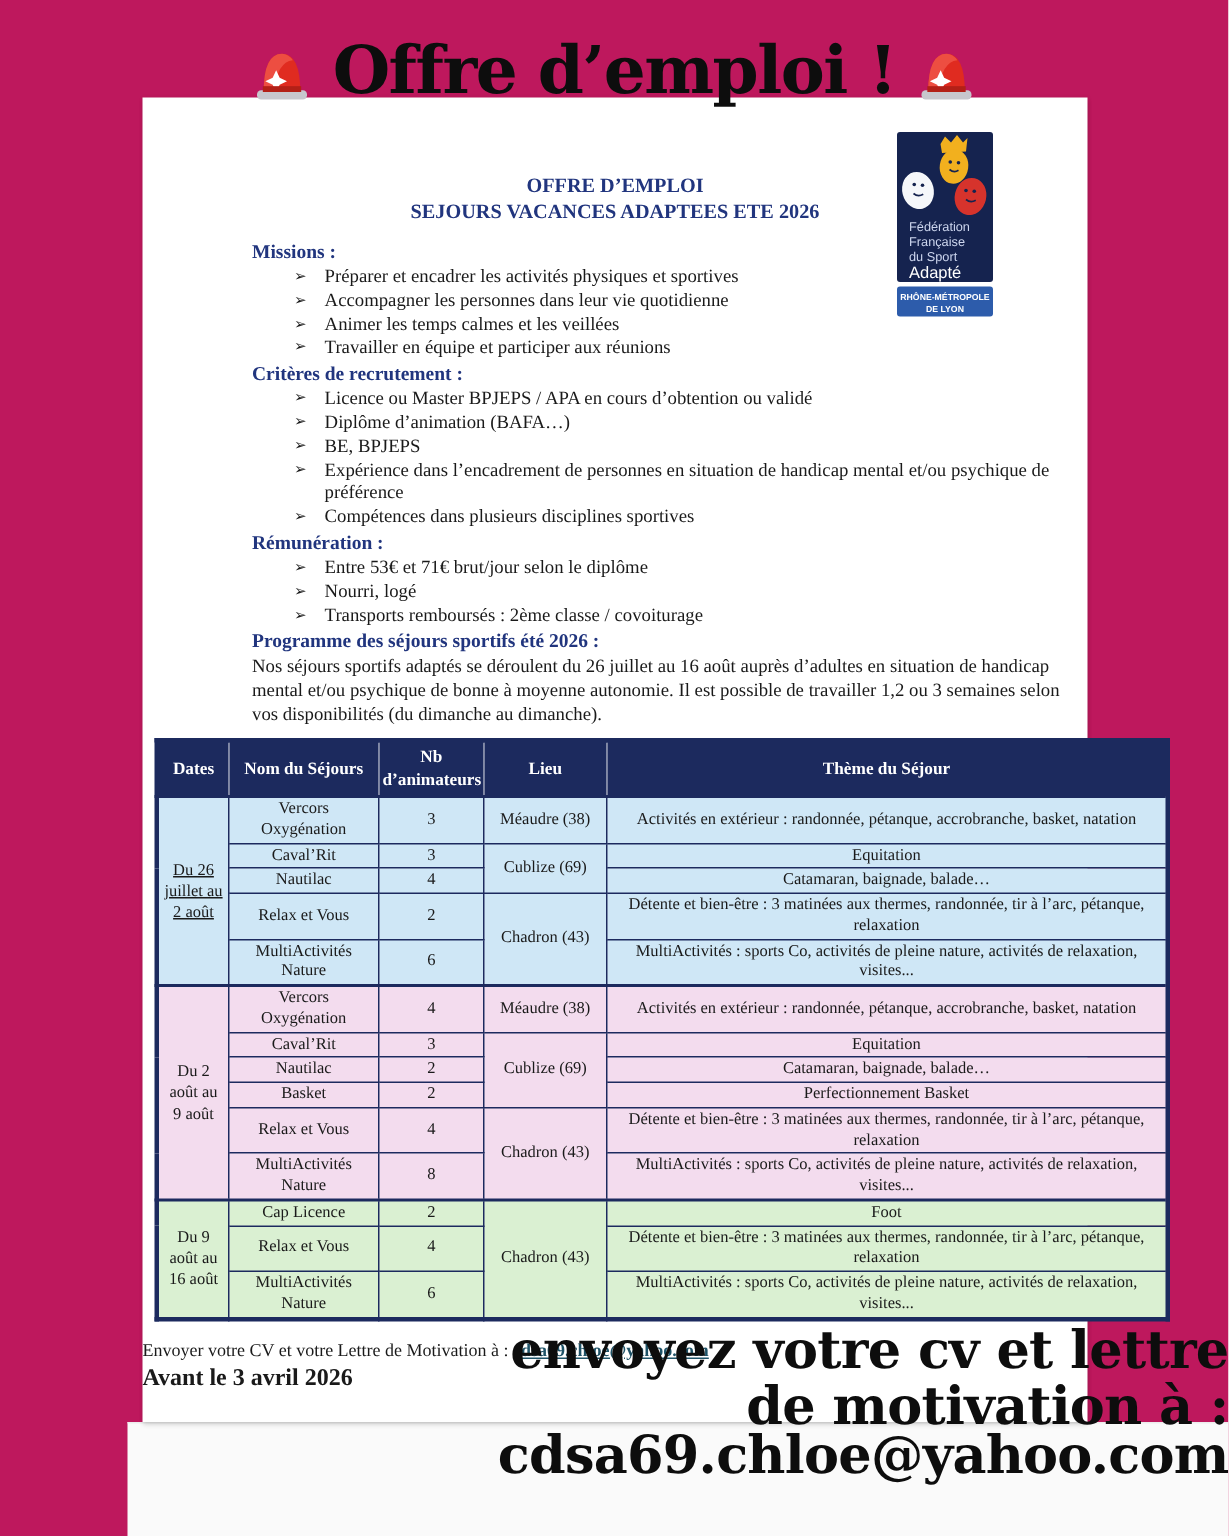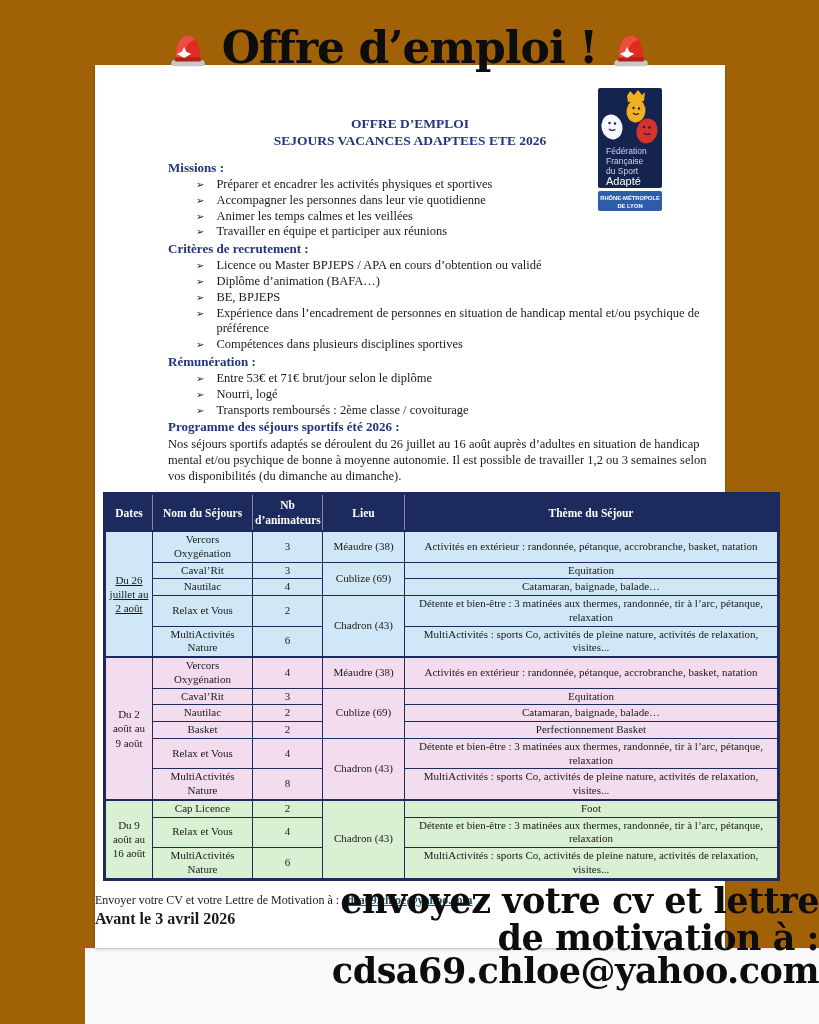--- a/index.html
+++ b/index.html
@@ -1,18 +1,18 @@
 <!DOCTYPE html>
 <html><head>
 <meta charset="utf-8">
 <style>
   html,body{margin:0;padding:0;}
   body{width:819px;height:1024px;background:#ffffff;overflow:hidden;
        font-family:"Liberation Serif","DejaVu Serif",serif;color:#1a1a1a;}
-  .canvas{position:relative;width:819px;height:1024px;background:#a16207;}
+  .canvas{position:relative;width:819px;height:1024px;background:#be185d;}
 
   
   .title-row{position:absolute;top:22px;left:0;width:100%;display:flex;
              align-items:center;justify-content:center;gap:14px;z-index:3;}
   .title-row h1{margin:0;font-family:"DejaVu Serif","Liberation Serif",serif;
                 font-size:44px;font-weight:800;letter-spacing:-1px;color:#0d0d0d;}
   .siren{width:40px;height:40px;}
 
   
   .page-card{position:absolute;left:95px;top:65px;width:630px;height:883px;

